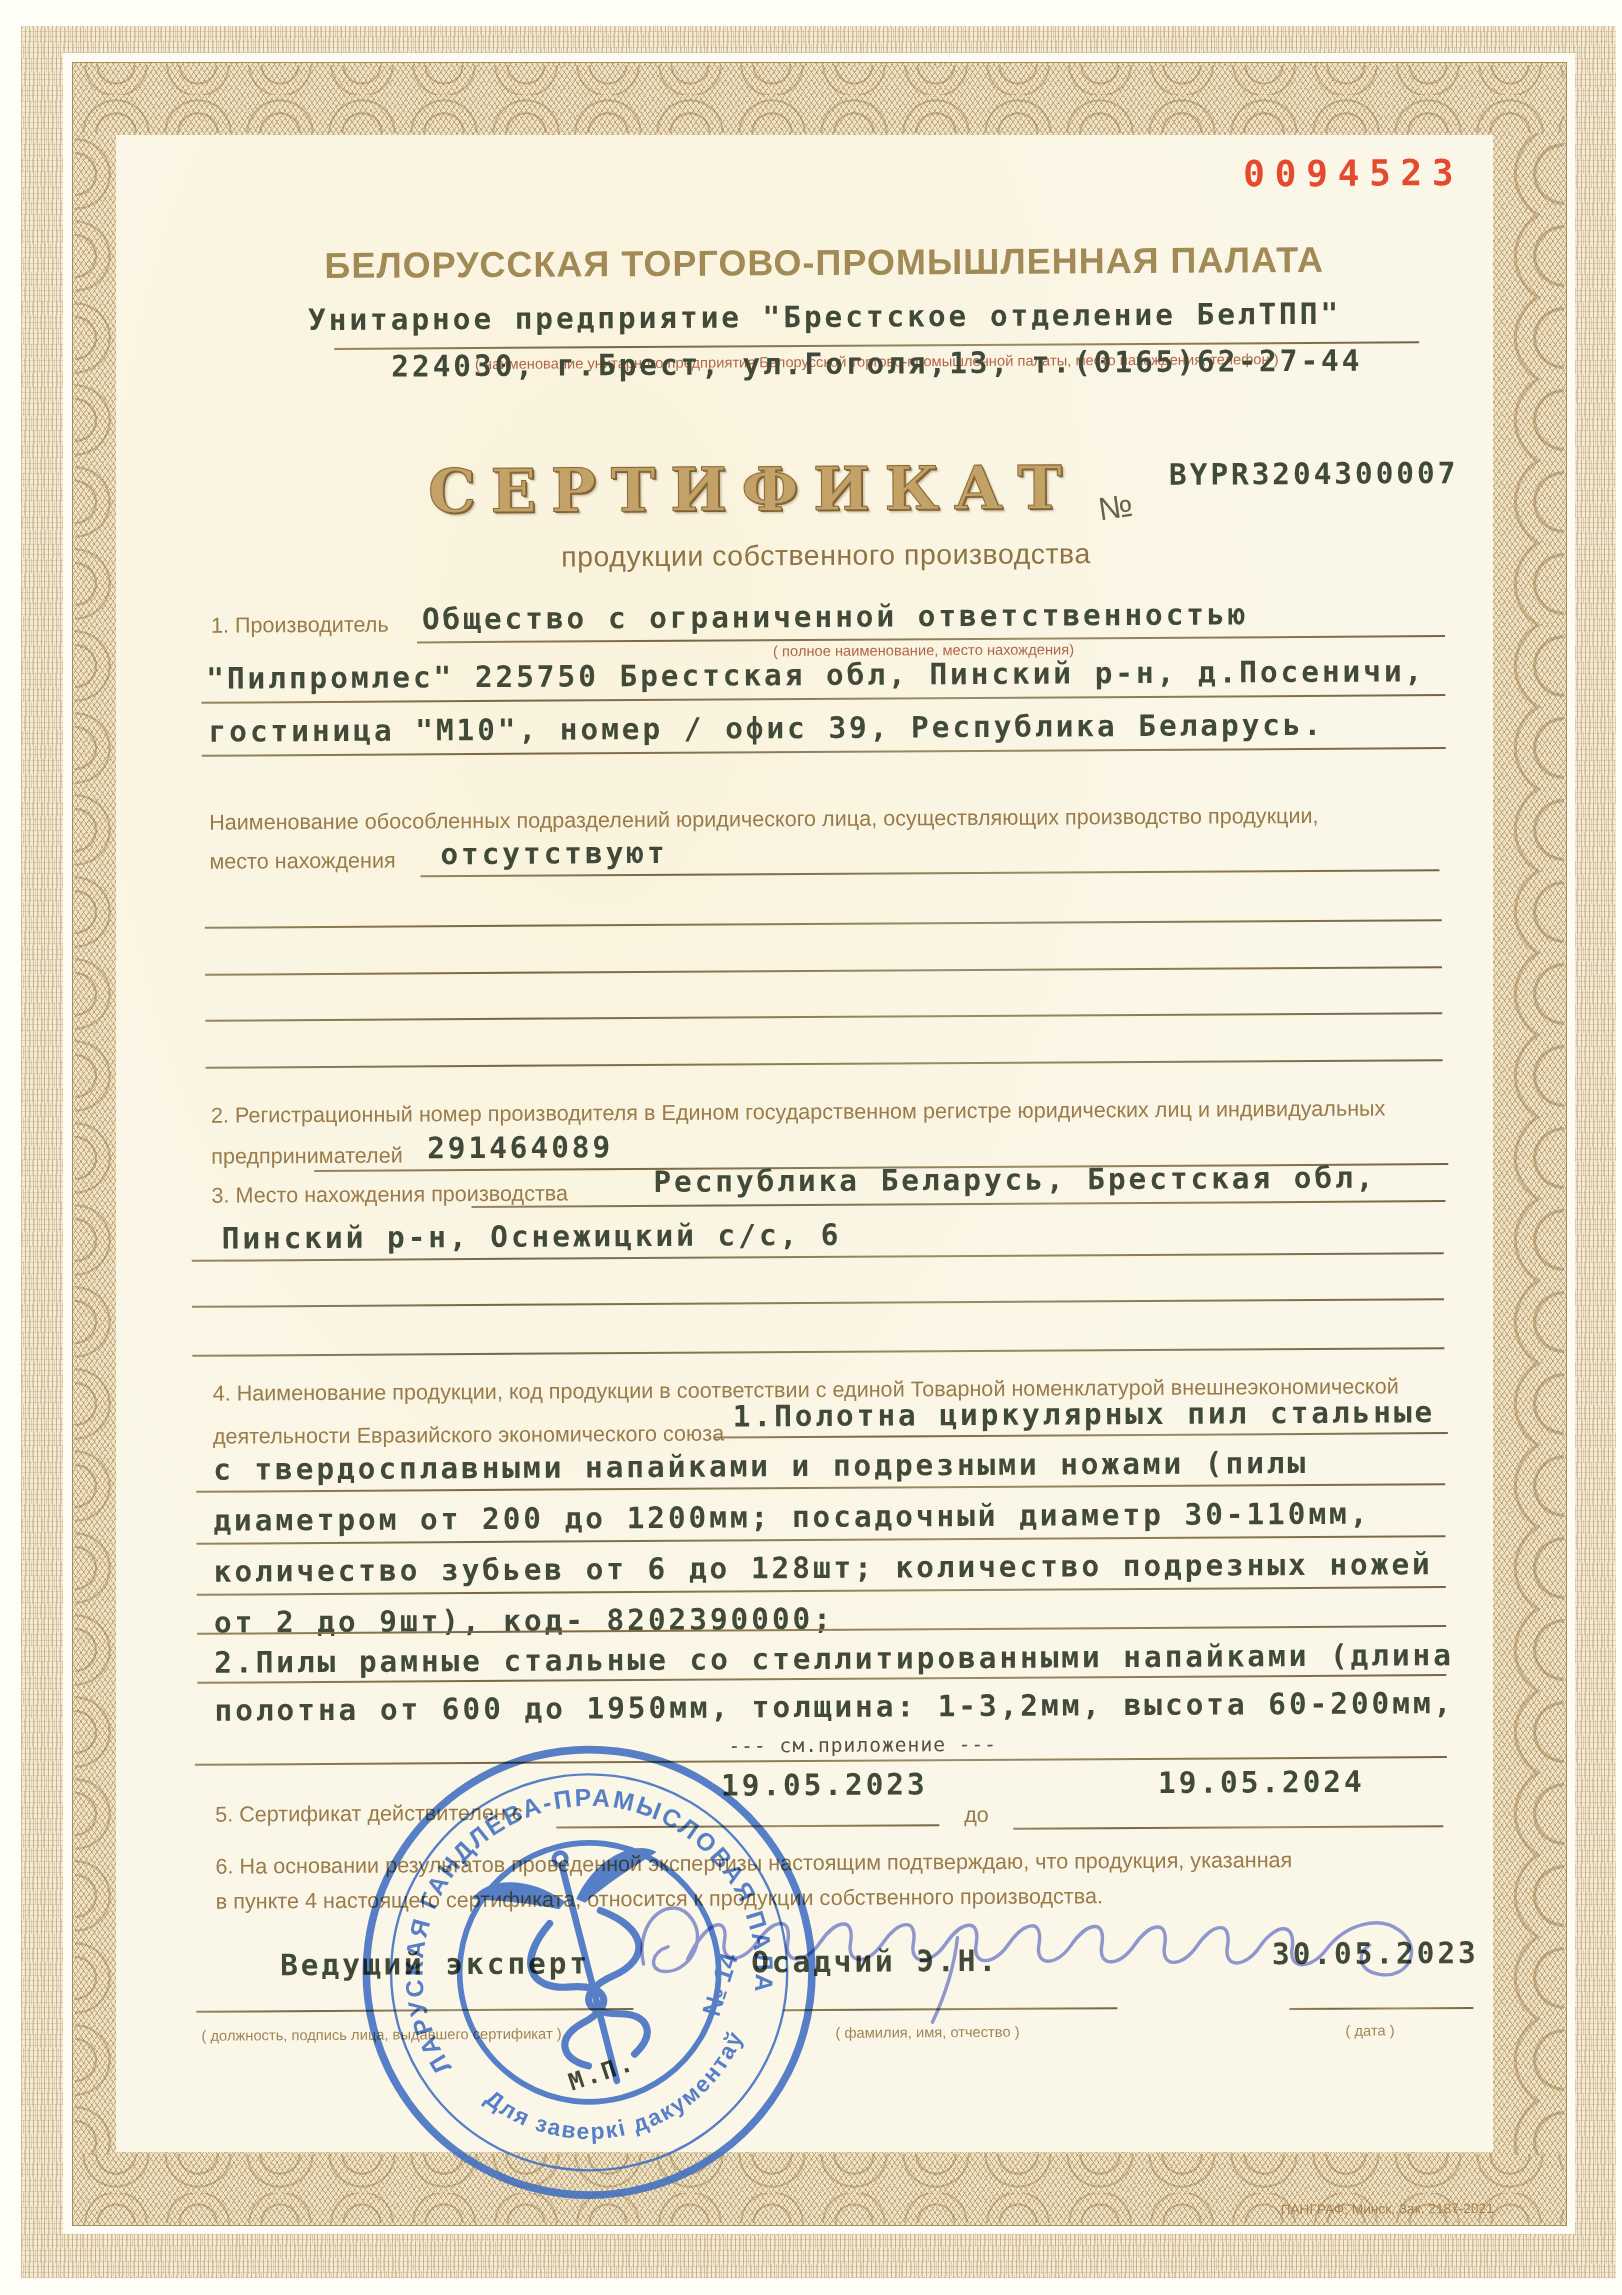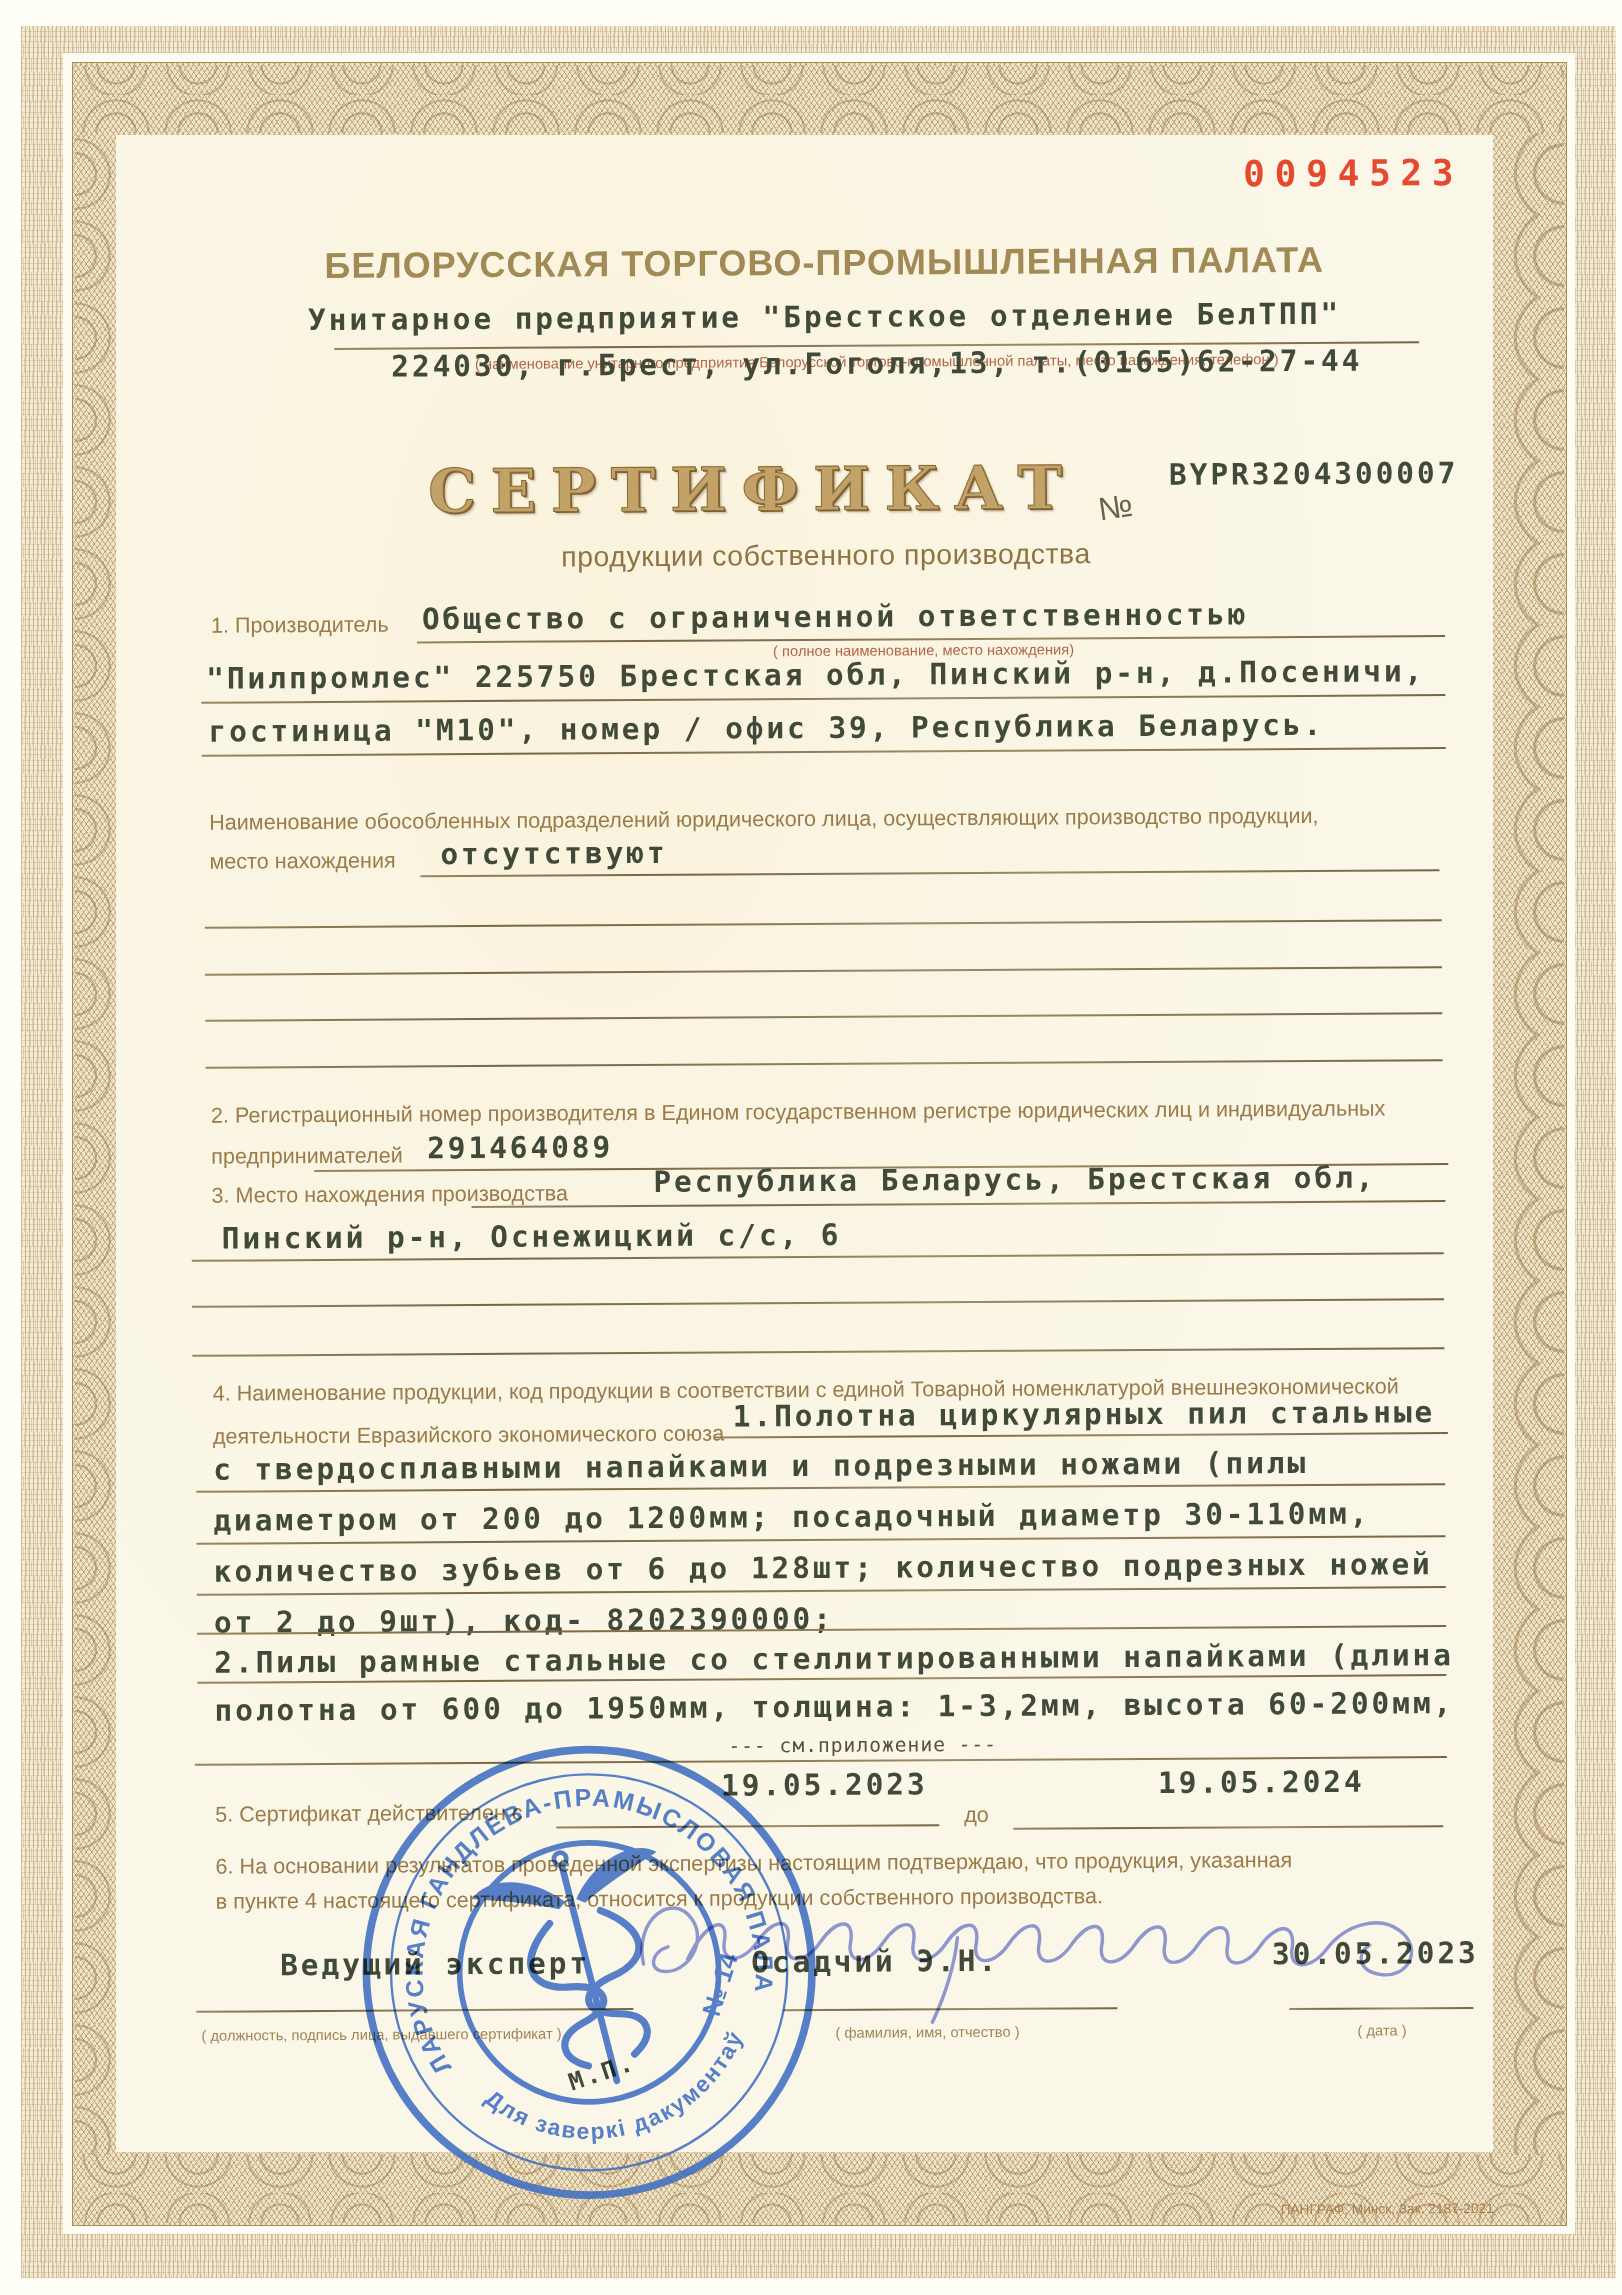--- a/index.html
+++ b/index.html
@@ -140,21 +140,21 @@
     <div class="abs lblw" style="left:211px;top:1885px;">в пункте 4 настоящего  сертификата,  относится к продукции собственного  производства.</div>
 
     <div class="abs typed" style="left:275px;top:1945px;">Ведущий эксперт</div>
     <div class="abs typed" style="left:746px;top:1945px;">Осадчий Э.Н.</div>
     <div class="abs typed" style="left:1267px;top:1940px;">30.05.2023</div>
     <div class="ln" style="left:191px;top:2007px;width:437px;"></div>
     <div class="ln" style="left:778px;top:2009px;width:334px;"></div>
     <div class="ln" style="left:1284px;top:2011px;width:184px;"></div>
     <div class="abs hint" style="left:196px;top:2024px;color:#9a7b4a;">( должность, подпись лица,  выдавшего сертификат )</div>
     <div class="abs hint" style="left:830px;top:2025px;color:#9a7b4a;">( фамилия, имя, отчество )</div>
-    <div class="abs hint" style="left:1340px;top:2026px;color:#9a7b4a;margin-left:12px;">( дата )</div>
+    <div class="abs hint" style="left:1340px;top:2026px;color:#9a7b4a;">( дата )</div>
     <div class="abs typed mp" style="left:562px;top:2057px;">М.П.</div>
     <div class="abs printer" style="left:1274px;top:2205px;">ПАНГРАФ, Минск, Зак. 2187-2021</div>
 
     <div class="stampwrap">
       <svg viewBox="0 0 1000 1000" width="476" height="476">
         <defs>
           <path id="arcTop" d="M170 617 A350 350 0 1 1 830 617" fill="none"></path>
           <path id="arcBot" d="M210 696 A350 350 0 0 0 790 696" fill="none"></path>
         </defs>
         <g stroke="#3f6ec2" fill="none" stroke-linecap="round">

